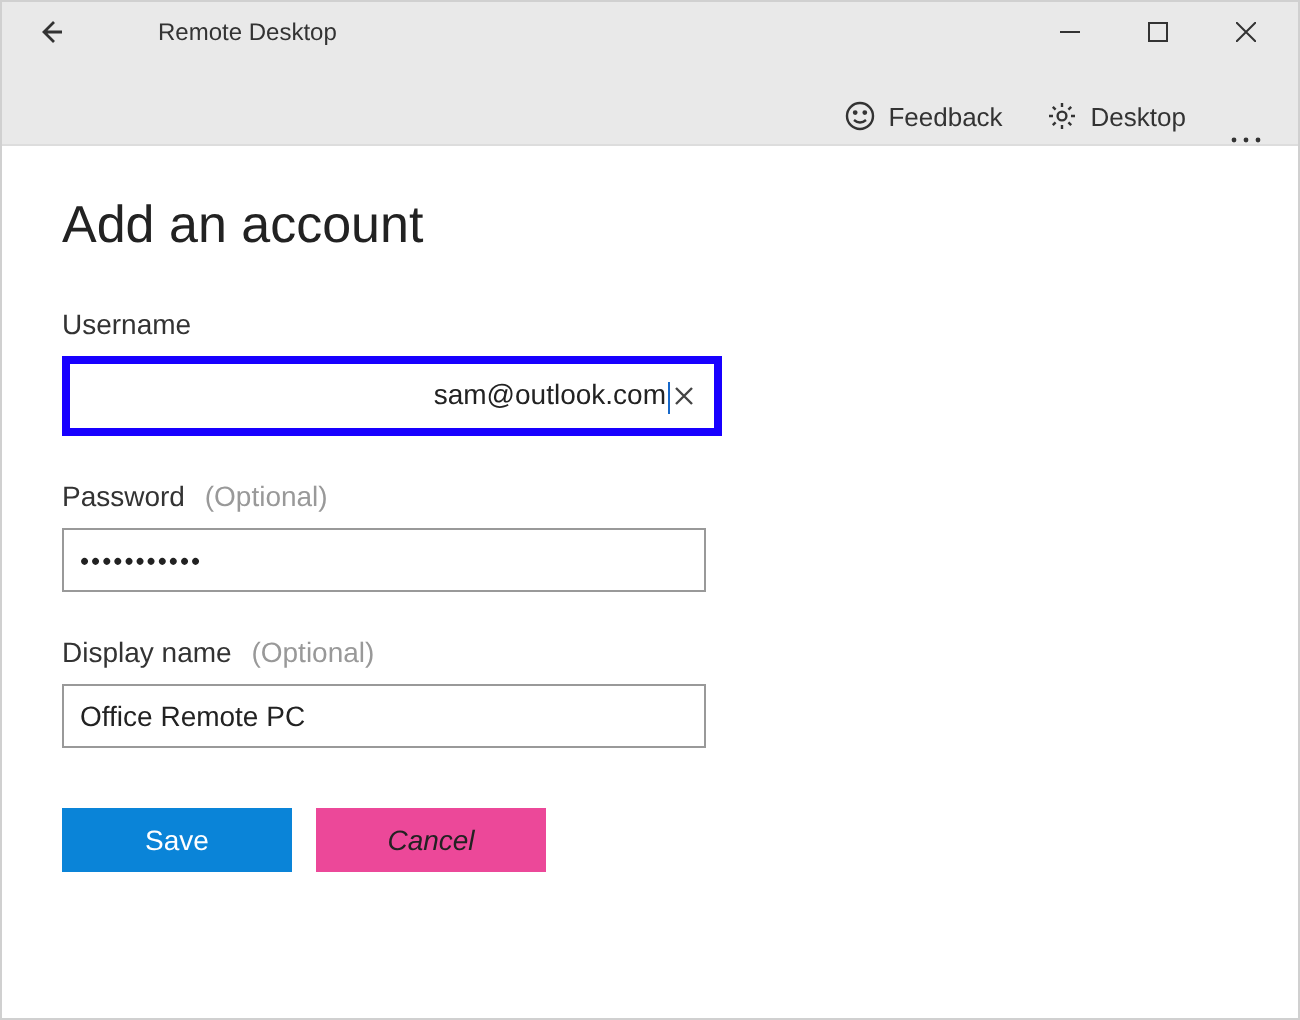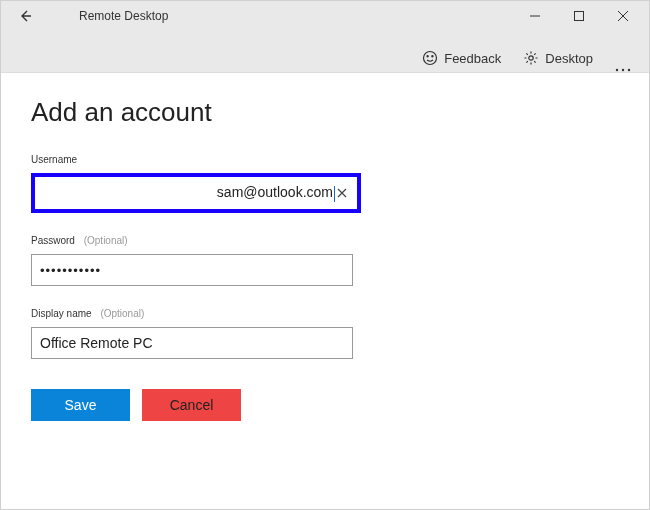--- a/index.html
+++ b/index.html
@@ -77,21 +77,21 @@
       padding: 24px 30px 20px 30px;
     }
     h1.page-title {
       font-size: 26px;
       font-weight: 400;
       color: #222;
       margin-bottom: 26px;
     }
     .field-block { margin-bottom: 22px; }
     .label-row {
-      font-size: 10px;
+      font-size: 14px;
       color: #333;
       margin-bottom: 8px;
     }
     .label-row .optional {
       color: #999;
       margin-left: 6px;
     }
 
     
     .ctrl {
@@ -132,31 +132,31 @@
       font-size: 13px;
     }
 
     
     .btn-row {
       display: flex;
       gap: 12px;
       margin-top: 30px;
     }
     .btn {
-      width: 99px;
+      width: 115px;
       height: 32px;
       display: flex;
       align-items: center;
       justify-content: center;
       font-size: 14px;
       cursor: pointer;
       border: none;
     }
     .btn.primary { background: #0a84d8; color: #fff; }
-    .btn.secondary { background: #ef4444; color: #222; }
+    .btn.secondary { background: #ec4899; color: #222; font-style: italic; }
   </style>
 </head>
 <body>
 
 <div class="titlebar">
   <div class="back">
     <svg width="16" height="16" viewBox="0 0 16 16" fill="none" stroke="#333" stroke-width="1.4">
       <path d="M10 3 L5 8 L10 13 M5 8 H14"></path>
     </svg>
   </div>

